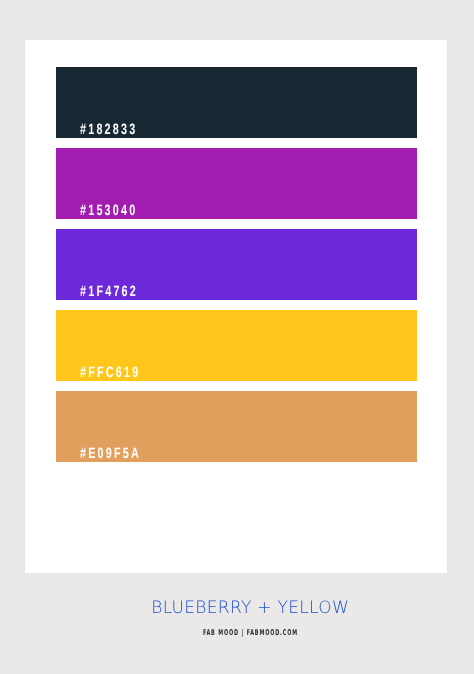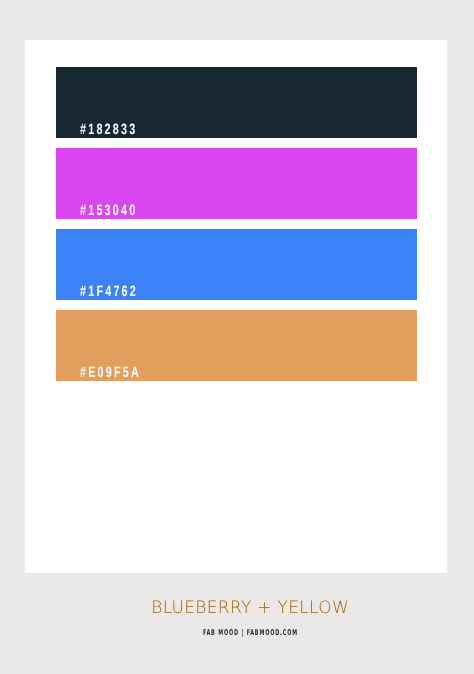--- a/index.html
+++ b/index.html
@@ -96,26 +96,29 @@
 </style>
 </head>
 <body>
 
 <div class="page" style="background: rgb(234, 233, 231);">
   <div class="card" style="background: rgb(255, 255, 255);">
     <div class="swatches">
       <div class="swatch" style="background: rgb(24, 40, 51);">
         <span class="swatch-label" style="color: rgb(255, 255, 255);">#182833</span>
       </div>
-      <div class="swatch" style="background: #d946ef;">
+      <div class="swatch" style="background: #a21caf;">
         <span class="swatch-label" style="color: rgb(255, 255, 255);">#153040</span>
       </div>
-      <div class="swatch" style="background: #3b82f6;">
+      <div class="swatch" style="background: #6d28d9;">
         <span class="swatch-label" style="color: rgb(255, 255, 255);">#1F4762</span>
+      </div>
+      <div class="swatch" style="background: rgb(255, 199, 28);">
+        <span class="swatch-label" style="color: rgb(255, 255, 255);">#FFC619</span>
       </div>
       <div class="swatch" style="background: rgb(226, 158, 92);">
         <span class="swatch-label" style="color: rgb(255, 255, 255);">#E09F5A</span>
       </div>
     </div>
   </div>
-  <div class="caption title" style="color: #a16207;">BLUEBERRY + YELLOW</div>
+  <div class="caption title" style="color: #1d4ed8;">BLUEBERRY + YELLOW</div>
   <div class="caption subtitle" style="color: rgb(42, 42, 42);">FAB MOOD | FABMOOD.COM</div>
 </div>
 
 </body></html>

